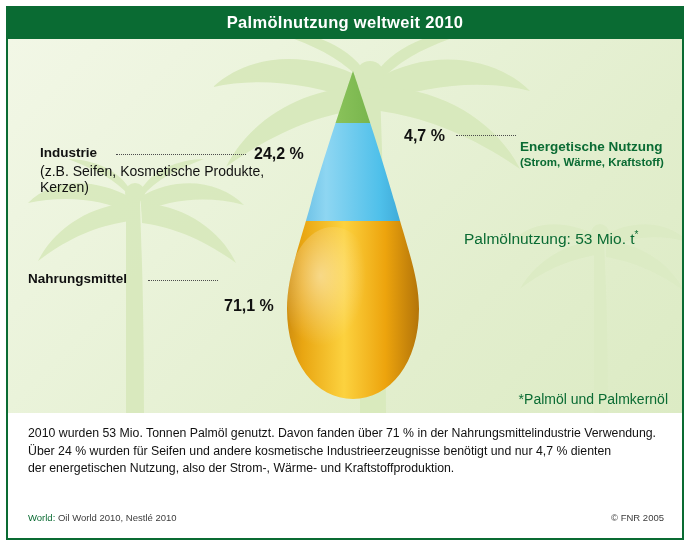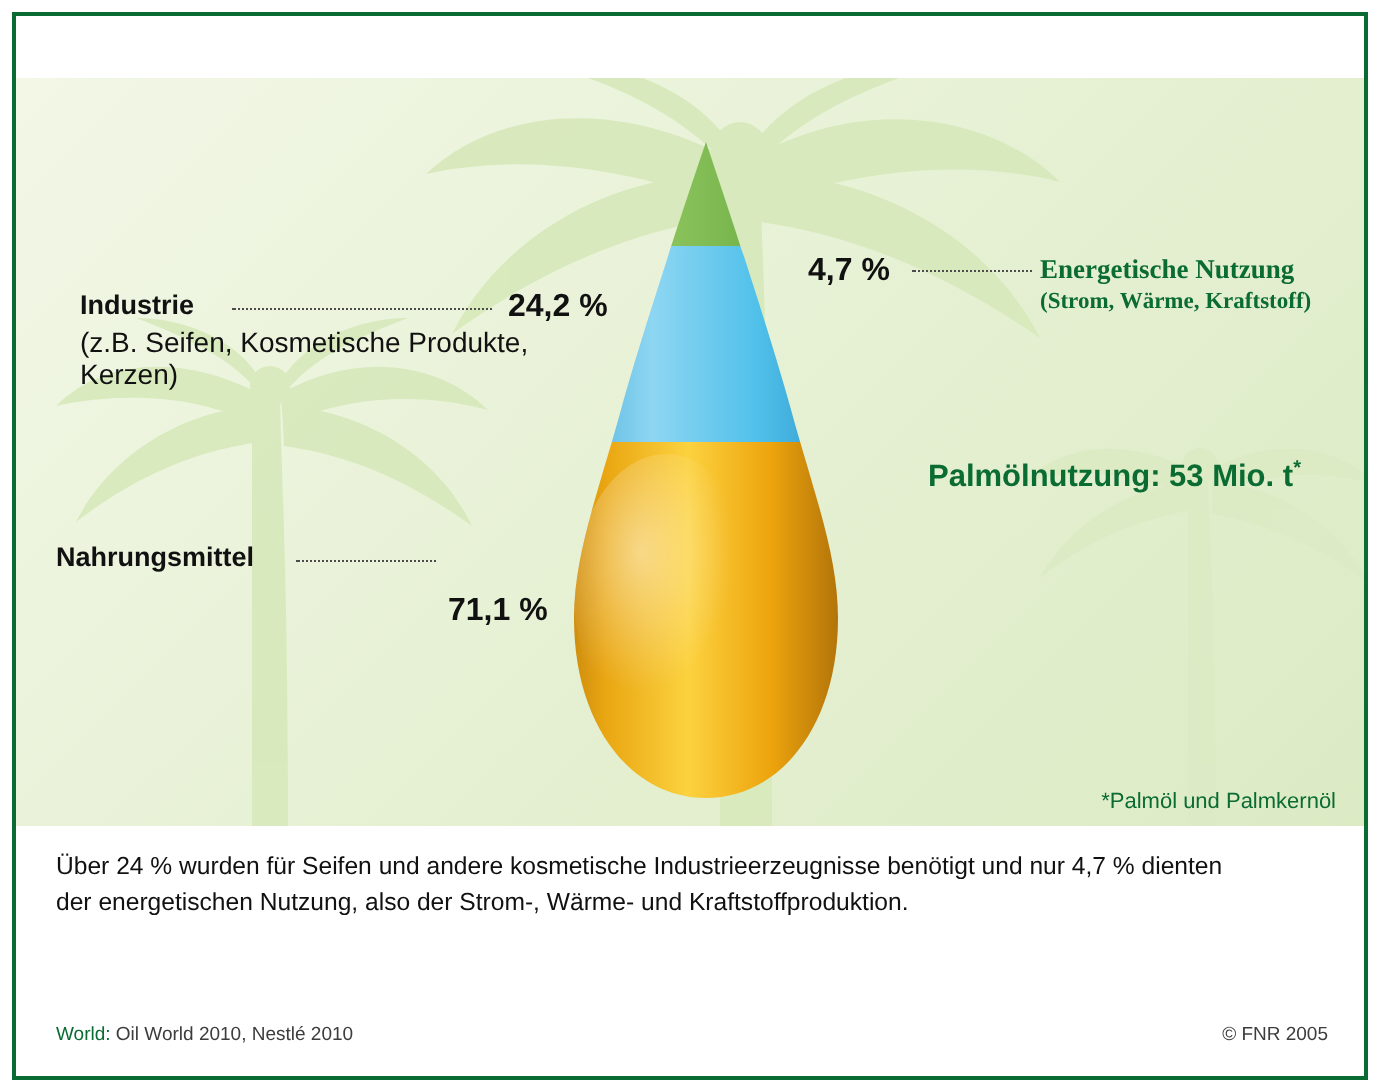--- a/index.html
+++ b/index.html
@@ -72,21 +72,21 @@
     position: absolute;
     left: 255px;
     top: 28px;
     width: 180px;
     height: 340px;
   }
   .caption-footnote {
     position: absolute;
     right: 14px;
     bottom: 6px;
-    font-size: 11px;
+    font-size: 14px;
     color: #0a6b33;
   }
   
   .lbl {
     position: absolute;
     color: #1a1a1a;
   }
   .lbl .main {
     font-weight: bold;
     font-size: 13.5px;
@@ -116,21 +116,21 @@
     text-align: left;
   }
   .energy .sub2 {
     font-size: 11.5px;
     font-weight: bold;
     color: #0a6b33;
     margin-top: 2px;
   }
   .total {
     position: absolute;
-    font-weight: bold;
+    font-weight: normal;
     font-size: 15.5px;
     color: #0a6b33;
   }
   .total sup {
     font-size: 10px;
     vertical-align: super;
   }
   .bodytext {
     position: absolute;
     left: 28px;
@@ -157,20 +157,23 @@
     font-size: 9.5px;
     color: #3c3c3c;
   }
 </style>
 </head>
 <body>
 
 <div class="poster">
   <div class="frame"></div>
 
+  <div class="titlebar">
+    <span class="title">Palmölnutzung weltweit  2010</span>
+  </div>
 
   <div class="stage">
 
     <svg class="palm" viewBox="0 0 674 374" xmlns="http://www.w3.org/2000/svg">
       <g fill="#d8e9bc" opacity="0.95">
         <path d="M352 30 C352 70 352 120 352 374 L378 374 C378 150 372 80 372 35 Z"></path>
         <path d="M356 40 C300 10 240 15 205 48 C250 38 300 44 352 62 Z"></path>
         <path d="M368 40 C424 8 488 18 522 52 C474 40 420 46 370 64 Z"></path>
         <path d="M356 48 C296 48 242 80 218 128 C268 92 312 76 354 70 Z"></path>
         <path d="M370 48 C432 48 488 82 512 130 C460 94 414 78 372 72 Z"></path>
@@ -232,21 +235,21 @@
           <rect x="0" y="0" width="180" height="56" fill="url(#gtop)"></rect>
           <rect x="0" y="56" width="180" height="98" fill="url(#gmid)"></rect>
           <rect x="0" y="154" width="180" height="190" fill="url(#gbot)"></rect>
           <ellipse cx="70" cy="230" rx="46" ry="70" fill="url(#gshine)"></ellipse>
         </g>
       </svg>
     </div>
 
     <div class="pct" style="left:396px; top:88px;">4,7 %</div>
     <div class="leader" style="left:448px; top:96px; width:60px;"></div>
-    <div class="energy" style="left:512px; top:88px; width:160px;font-family:Liberation Serif, serif;">
+    <div class="energy" style="left:512px; top:100px; width:160px;">
       <div>Energetische Nutzung</div>
       <div class="sub2">(Strom, Wärme, Kraftstoff)</div>
     </div>
 
     <div class="lbl" style="left:32px; top:106px; width:250px;">
       <div class="main">Industrie</div>
       <div class="sub">(z.B. Seifen, Kosmetische Produkte, Kerzen)</div>
     </div>
     <div class="leader" style="left:108px; top:115px; width:130px;"></div>
     <div class="pct" style="left:246px; top:106px;">24,2 %</div>
@@ -258,20 +261,21 @@
     <div class="pct" style="left:216px; top:232px;margin-top:26px;">71,1 %</div>
 
     <div class="total" style="left:456px; top:190px;">
       <span>Palmölnutzung: 53 Mio. t</span><sup>*</sup>
     </div>
 
     <div class="caption-footnote">*Palmöl und Palmkernöl</div>
   </div>
 
   <div class="bodytext">
+    <div>2010 wurden 53 Mio. Tonnen Palmöl genutzt. Davon fanden über 71 % in der Nahrungsmittelindustrie Verwendung.</div>
     <div>Über 24 % wurden für Seifen und andere kosmetische Industrieerzeugnisse benötigt und nur 4,7 % dienten</div>
     <div>der energetischen Nutzung, also der Strom-, Wärme- und Kraftstoffproduktion.</div>
   </div>
 
   <div class="source">
     <span class="label">World:</span>
     <span>Oil World 2010, Nestlé 2010</span>
   </div>
   <div class="copyright">© FNR 2005</div>
 </div>

